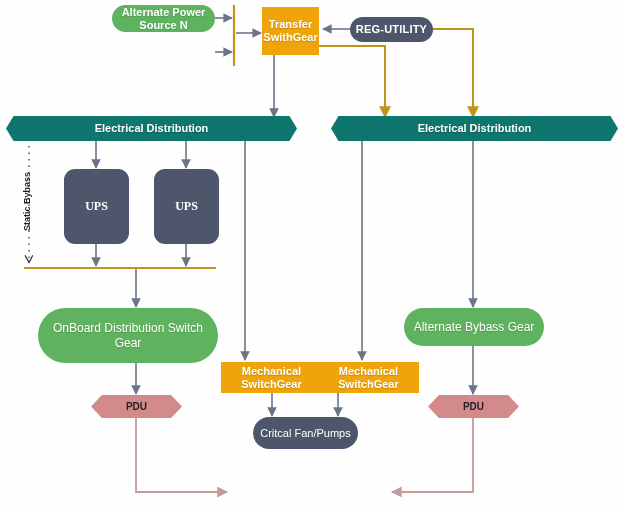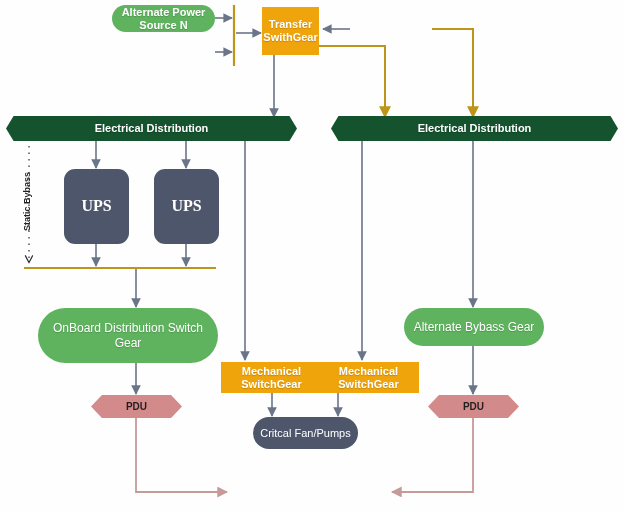--- a/index.html
+++ b/index.html
@@ -58,26 +58,26 @@
     background: #EFA40C;
     color: #ffffff;
     font-size: 11px;
     font-weight: bold;
     text-shadow: 0 1px 1px rgba(0,0,0,.18);
   }
   .box-slate {
     background: #4D566B;
     color: #ffffff;
     border-radius: 11px;
-    font-size: 16px;
+    font-size: 12px;
     font-weight: bold;
     font-family: "Liberation Serif", serif;
   }
   .hex-orange {
-    background: #14532d;
+    background: #0f766e;
     color: #ffffff;
     font-size: 11px;
     font-weight: bold;
     text-shadow: 0 1px 1px rgba(0,0,0,.2);
     clip-path: polygon(0% 50%, 2.6% 0%, 97.4% 0%, 100% 50%, 97.4% 100%, 2.6% 100%);
   }
   .hex-rose {
     background: #D38A8A;
     color: #231f20;
     font-size: 10px;
@@ -176,20 +176,23 @@
 
   <div class="node pill-green" style="left:112px; top:5px; width:103px; height:27px;">
     <span>Alternate Power Source N</span>
   </div>
 
 
   <div class="node box-amber" style="left:262px; top:7px; width:57px; height:48px;">
     <span>Transfer SwithGear</span>
   </div>
 
+  <div class="node pill-slate" style="left:350px; top:17px; width:83px; height:25px;">
+    <span>REG-UTILITY</span>
+  </div>
 
   <div class="node hex-orange" style="left:6px; top:116px; width:291px; height:25px;">
     <span>Electrical Distribution</span>
   </div>
 
   <div class="node hex-orange" style="left:331px; top:116px; width:287px; height:25px;">
     <span>Electrical Distribution</span>
   </div>
 
   <div class="node box-slate" style="left:64px; top:169px; width:65px; height:75px;">

